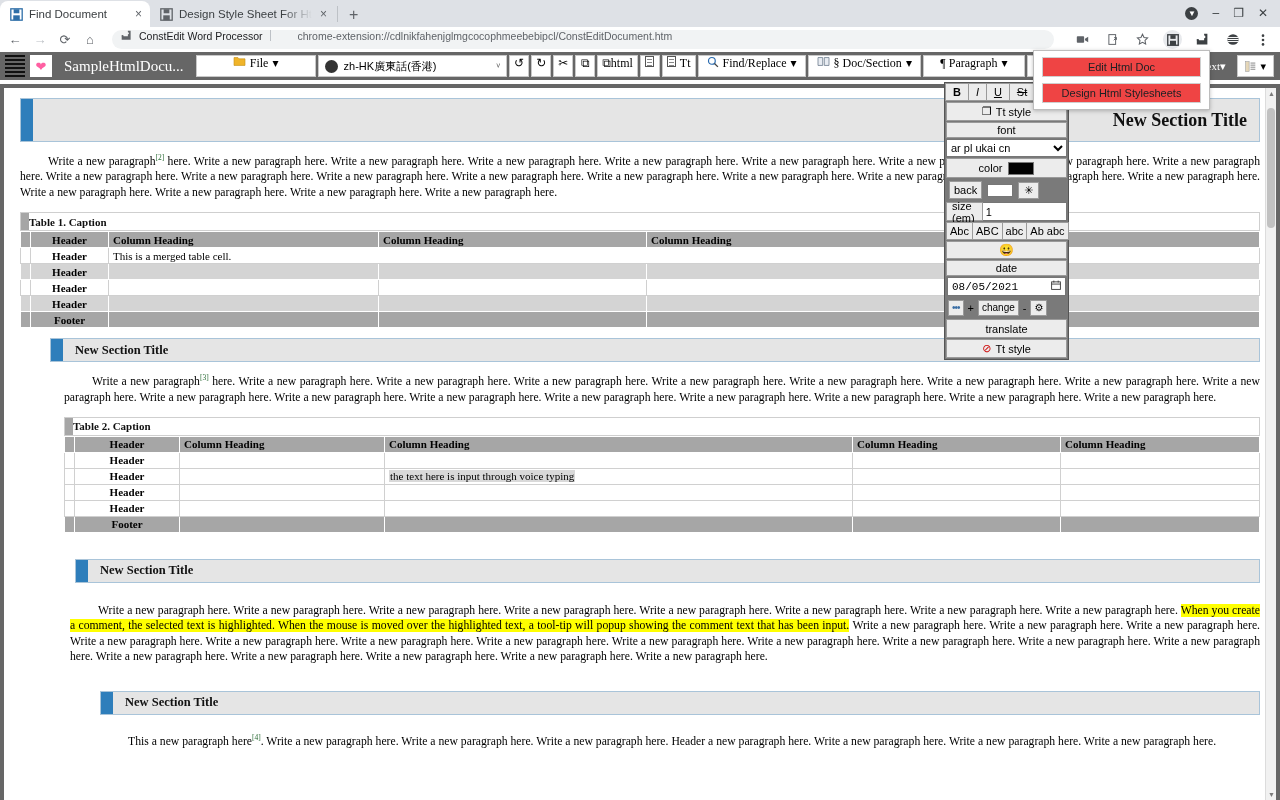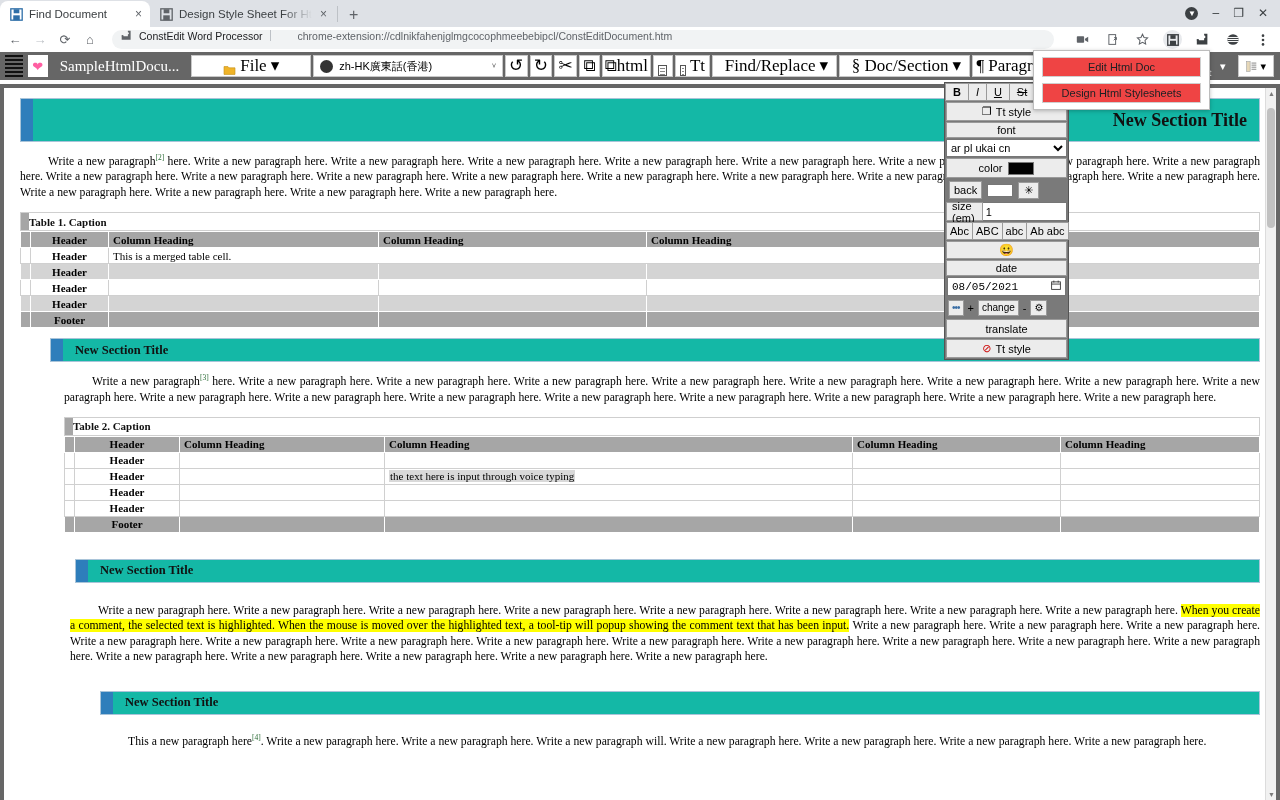--- a/index.html
+++ b/index.html
@@ -86,22 +86,22 @@
     width: 22px; height: 22px; background: #ffffff;
     display: flex; align-items: center; justify-content: center;
     font-size: 13px; color: #ff5fa2;
   }
   .tb-docname {
     color: #ffffff; font-size: 15px; padding: 0 10px;
     white-space: nowrap; font-family: "Liberation Serif", serif;
   }
   .tb-btn {
     height: 22px; background: #ffffff; border: 1px solid #c8c8c8;
-    display: flex; align-items: flex-end; justify-content: center;
-    gap: 4px; padding: 0 8px; font-size: 17px; color: #000;
+    display: flex; align-items: flex-start; justify-content: center;
+    gap: 4px; padding: 0 8px; font-size: 12px; color: #000;
     white-space: nowrap; font-family: "Liberation Serif", serif;
   }
   .tb-btn.sq { padding: 0 4px; min-width: 20px; }
   .tb-file { min-width: 120px; }
   .tb-lang {
     height: 22px; background: #ffffff; border: 1px solid #c8c8c8;
     display: flex; align-items: center; gap: 6px; padding: 0 6px;
     font-size: 11px; white-space: nowrap;
   }
   .tb-lang .globe {
@@ -232,21 +232,21 @@
   .doc-wrap {
     position: absolute; left: 0; top: 84px; right: 0; bottom: 0;
     background: #666666; padding: 4px 4px 0 4px;
   }
   .doc-page {
     position: relative; background: #ffffff; height: 100%;
     overflow: hidden; padding: 0 16px;
   }
 
   .sec-title-box {
-    border: 1px solid #a9c4d9; background: #14b8a6;
+    border: 1px solid #a9c4d9; background: #e5e5e5;
     display: flex; align-items: center; height: 44px;
     margin: 10px 0 0 0;
   }
   .sec-title-box .bar { width: 12px; align-self: stretch; background: #2e7ebb; flex: 0 0 12px; }
   .sec-title-box .txt {
     flex: 1 1 auto; font-family: "Liberation Serif", serif;
     font-weight: bold; font-size: 18px; color: #111; padding: 0 12px;
   }
   .sec-title-box.compact { height: 24px; }
   .sec-title-box.compact .txt { font-size: 12.5px; }
@@ -716,21 +716,21 @@
     <div class="para" style="margin-left:50px;margin-top:20px;">
       <span class="ind"></span><span>Write a new paragraph here. Write a new paragraph here. Write a new paragraph here. Write a new paragraph here. Write a new paragraph here. Write a new paragraph here. Write a new paragraph here. Write a new paragraph here. </span><span class="hl">When you create a comment, the selected text is highlighted. When the mouse is moved over the highlighted text, a tool-tip will popup showing the comment text that has been input.</span><span> Write a new paragraph here. Write a new paragraph here. Write a new paragraph here. Write a new paragraph here. Write a new paragraph here. Write a new paragraph here. Write a new paragraph here. Write a new paragraph here. Write a new paragraph here. Write a new paragraph here. Write a new paragraph here. Write a new paragraph here. Write a new paragraph here. Write a new paragraph here. Write a new paragraph here. Write a new paragraph here. Write a new paragraph here.</span>
     </div>
 
     <div class="sec-title-box compact" style="margin-left:80px;margin-top:26px;">
       <div class="bar"></div>
       <div class="txt">New Section Title</div>
     </div>
 
     <div class="para" style="margin-left:80px;margin-top:18px;">
-      <span class="ind"></span><span>This a new paragraph here</span><span class="fn">[4]</span><span>. Write a new paragraph here. Write a new paragraph here. Write a new paragraph will. Write a new paragraph here. Write a new paragraph here. Write a new paragraph here. Write a new paragraph here.</span>
+      <span class="ind"></span><span>This a new paragraph here</span><span class="fn">[4]</span><span>. Write a new paragraph here. Write a new paragraph here. Write a new paragraph here. Header a new paragraph here. Write a new paragraph here. Write a new paragraph here. Write a new paragraph here.</span>
     </div>
 
     <div class="vscroll">
       <div class="arrow" style="top:0;">▲</div>
       <div class="thumb"></div>
       <div class="arrow" style="bottom:0;">▼</div>
     </div>
   </div>
 </div>
 

